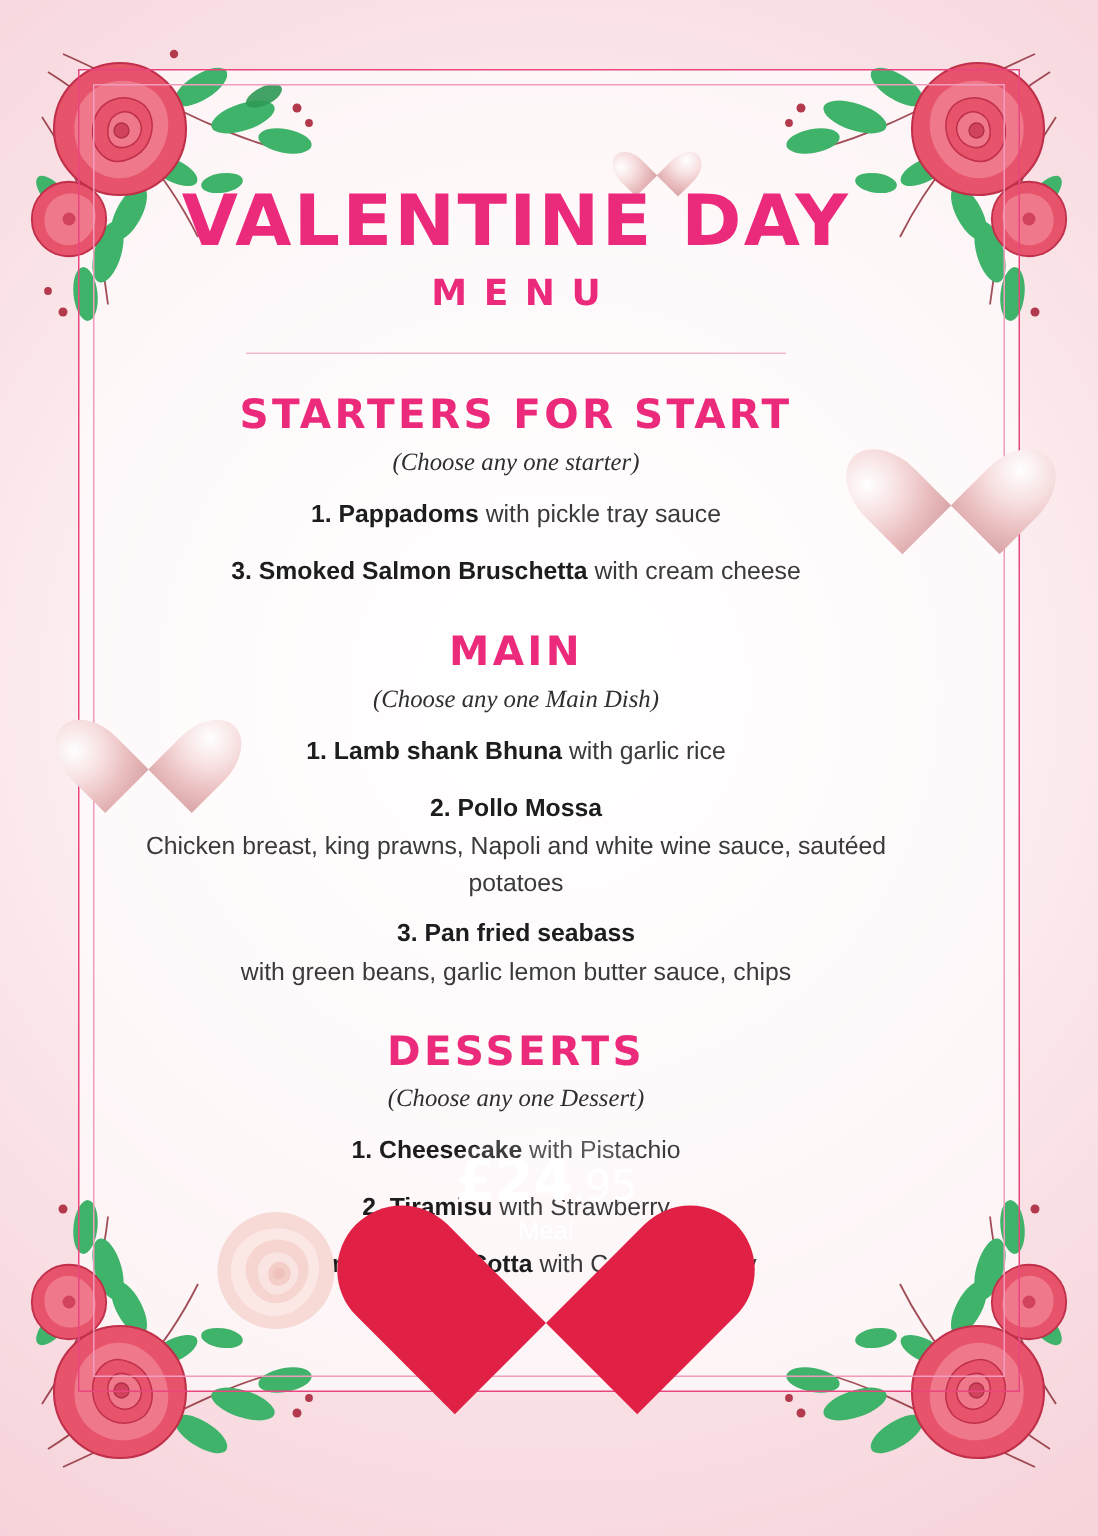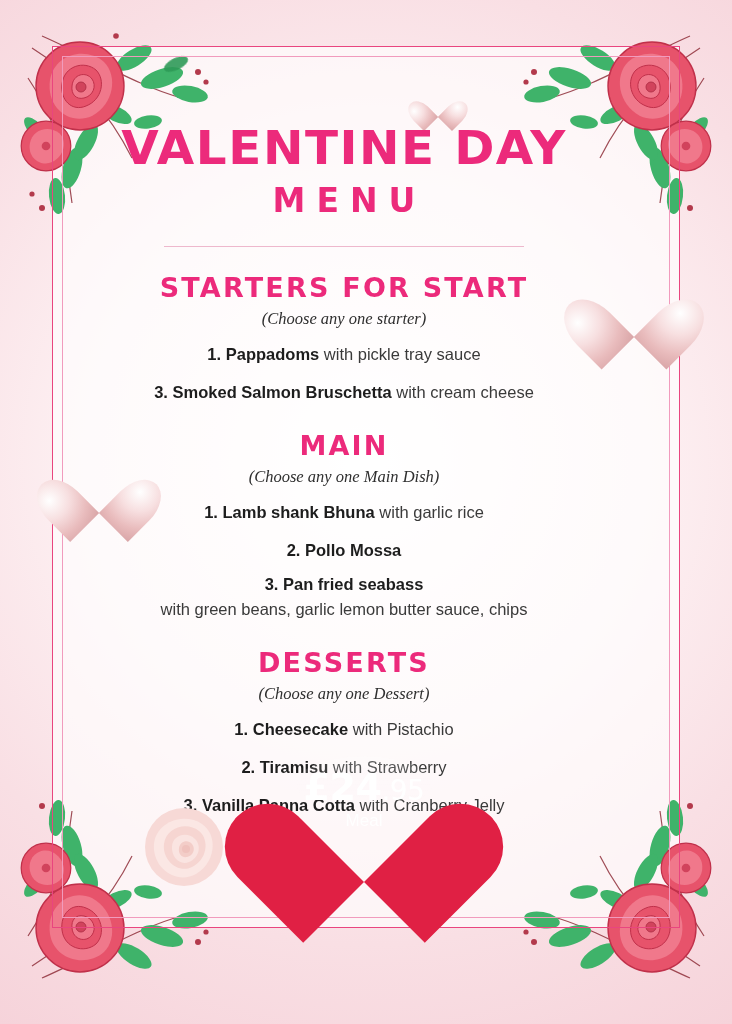--- a/index.html
+++ b/index.html
@@ -72,21 +72,21 @@
     font-size: 47px;
     letter-spacing: 1.5px;
     color: #ec2a7b;
     line-height: 1;
     transform: scaleX(1.03);
   }
   .title-sub {
     margin: 10px 0 0 0;
     font-family: "DejaVu Sans", sans-serif;
     font-weight: bold;
-    font-size: 33px;
+    font-size: 24px;
     letter-spacing: 11px;
     color: #ec2a7b;
     text-indent: 11px;
   }
 
   .divider {
     width: 360px;
     height: 1px;
     background: #eeb8cd;
     margin: 26px auto 0 auto;
@@ -501,20 +501,21 @@
         <li class="item">
           <span class="strong">1.</span>
           <span class="strong">Lamb shank Bhuna</span>
           <span class="desc">with garlic rice</span>
         </li>
         <li class="item-block">
           <span class="name">
             <span>2.</span>
             <span>Pollo Mossa</span>
           </span>
+          <span class="desc2">Chicken breast, king prawns, Napoli and white wine sauce, sautéed potatoes</span>
         </li>
         <li class="item-block">
           <span class="name">
             <span>3.</span>
             <span>Pan fried seabass</span>
           </span>
           <span class="desc2">with green beans, garlic lemon butter sauce, chips</span>
         </li>
       </ul>
     </div>

